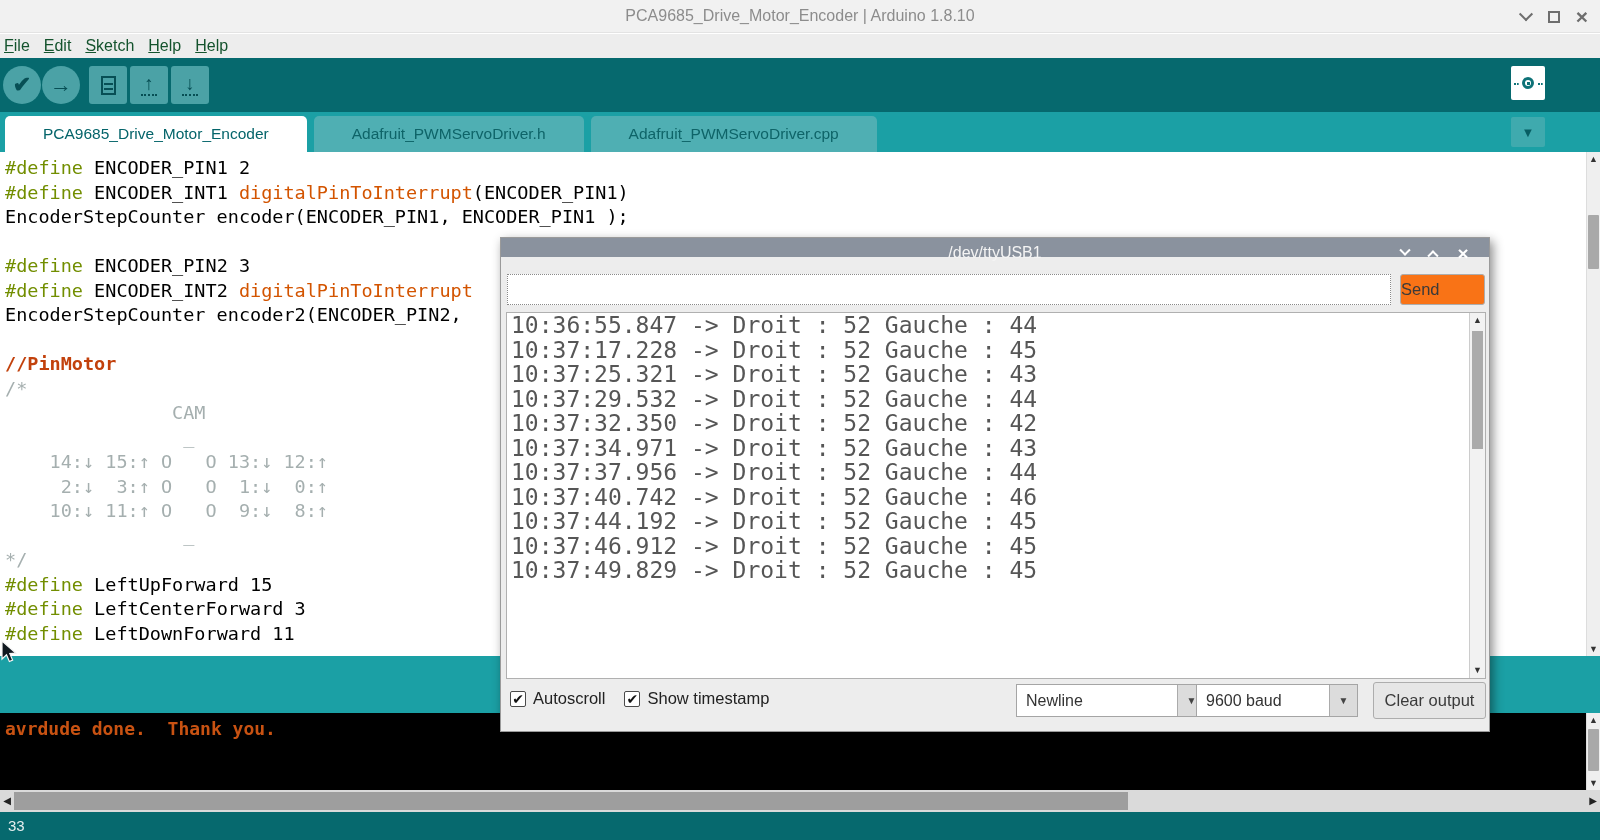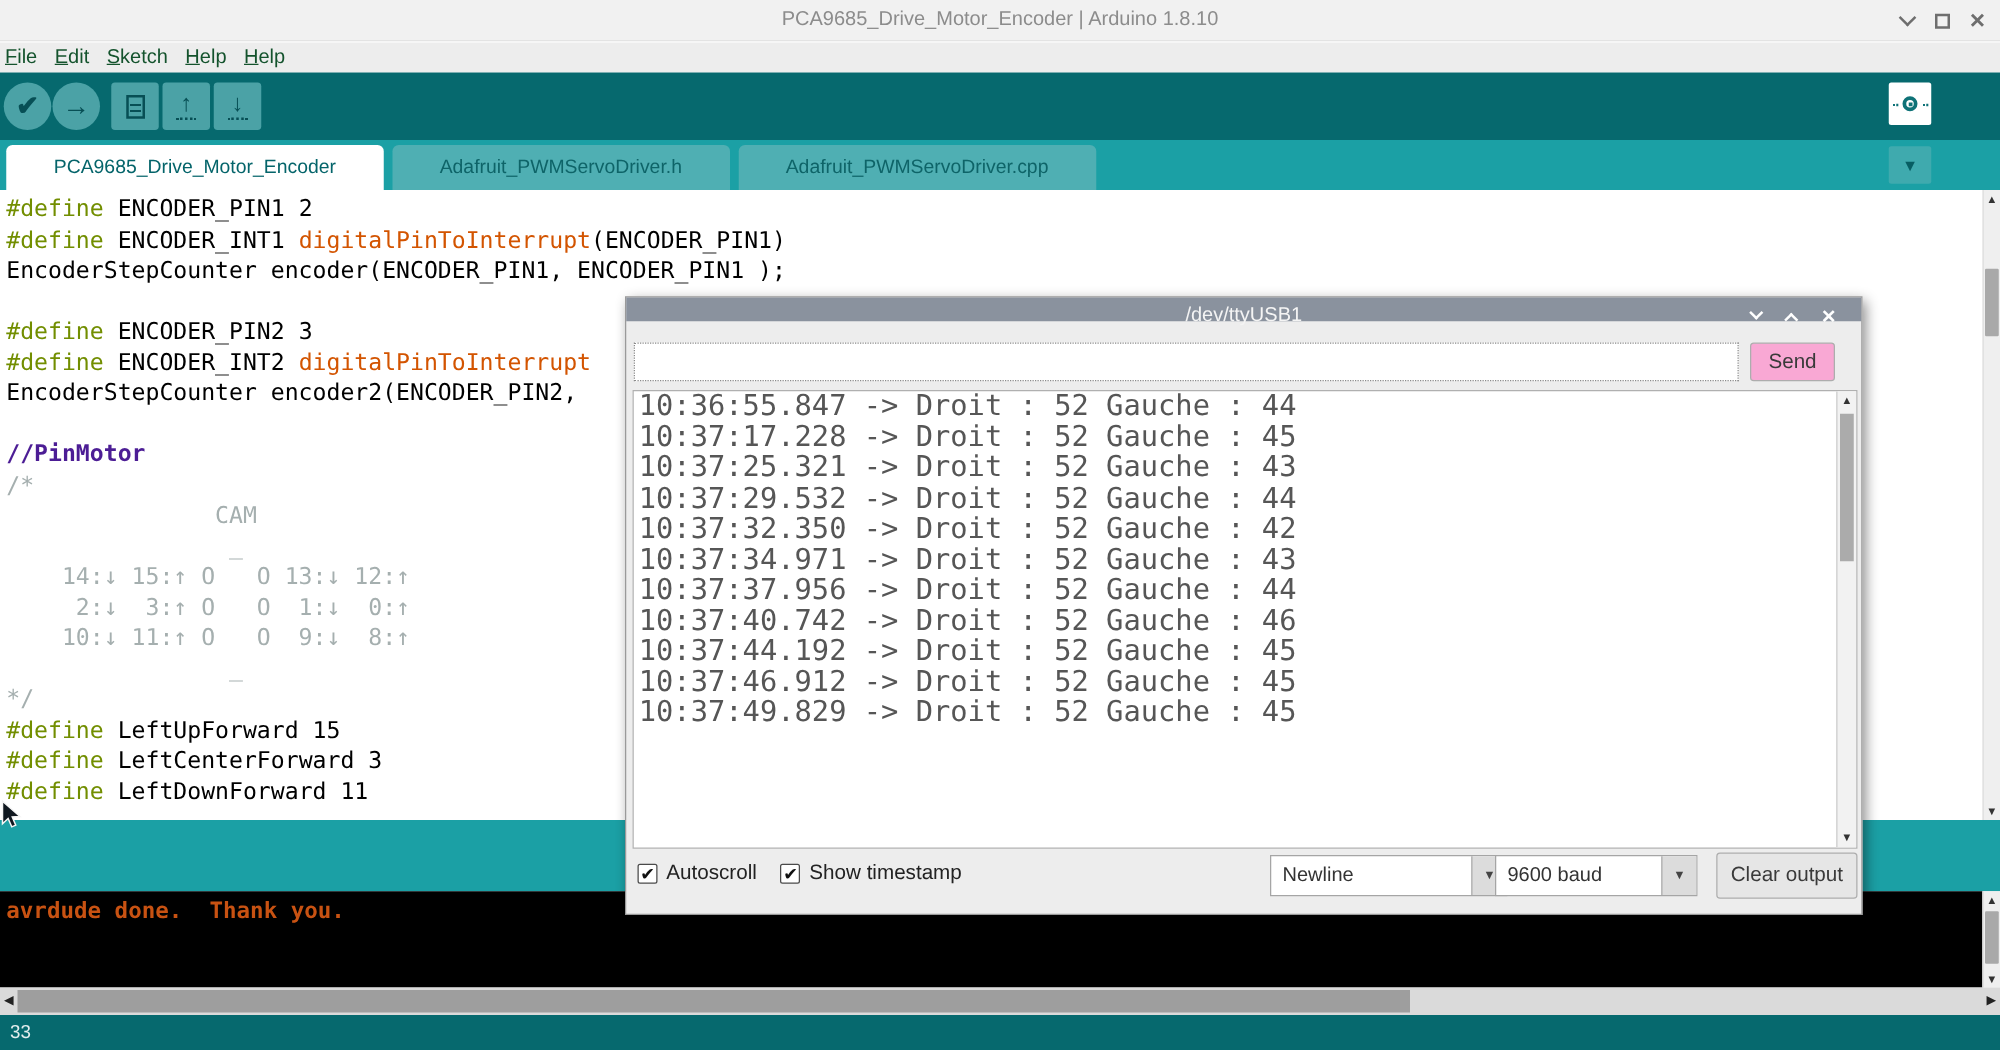--- a/index.html
+++ b/index.html
@@ -59,21 +59,21 @@
 
   
   .editor { position:absolute; left:0; top:152px; width:1586px; height:504px;
             background:#FFFFFF; overflow:hidden; padding:4px 0 0 5px; }
   .code-line { height:24.5px; line-height:24.5px; white-space:pre;
                font-family:"DejaVu Sans Mono", monospace; font-size:18.5px; color:#000; }
   .tok-p  { color:#000000; }
   .tok-kw { color:#728E00; }
   .tok-fn { color:#D35400; }
   .tok-c1 { color:#A5AFAF; }
-  .tok-c2 { color:#4c1d95; font-weight:bold; }
+  .tok-c2 { color:#c2410c; font-weight:bold; }
 
   
   .vscroll { position:absolute; width:14px; background:#EFEFEF; border-left:1px solid #DDD; }
   .vscroll .arr { position:absolute; left:0; width:13px; height:14px; text-align:center;
                   font-size:9px; color:#333; line-height:14px; }
   .vscroll .thumb { position:absolute; left:1px; width:11px; background:#A9A9A9; border-radius:1px; }
   .ed-scroll { right:0; top:152px; height:504px; }
   .con-scroll { right:0; top:713px; height:77px; }
   .hscroll { position:absolute; left:0; top:790px; width:1600px; height:22px; background:#DADADA; }
   .hscroll .arr { position:absolute; top:0; height:22px; width:14px; font-size:10px; color:#222;
@@ -100,23 +100,23 @@
   .sctl { position:absolute; top:0; height:30px; width:24px; display:flex; align-items:center;
           justify-content:center; }
   .schev { width:8px; height:8px; border-right:2.5px solid #fff; border-bottom:2.5px solid #fff; }
   .schev.down { transform:rotate(45deg) translate(-2px,-2px); }
   .schev.up { transform:rotate(-135deg) translate(-2px,-2px); }
   .sclose { font-size:19px; font-weight:bold; color:#fff; line-height:1; }
 
   .serial-input { position:absolute; left:6px; top:36px; width:884px; height:31px; background:#fff;
                   border:1px dotted #8A8A8A; font-size:16px; padding:0 6px;
                   font-family:"Liberation Sans", sans-serif; }
-  .send-btn { position:absolute; left:899px; top:36px; width:68px; height:31px; background:#f9a8d4;
+  .send-btn { position:absolute; left:899px; top:36px; width:85px; height:31px; background:#f97316;
               border:1px solid #ADADAD; border-radius:3px; display:flex; align-items:center;
-              justify-content:center; font-size:16.5px; color:#3A3A3A; }
+              justify-content:flex-start; font-size:16.5px; color:#3A3A3A; }
 
   .serial-output { position:absolute; left:5px; top:74px; width:980px; height:367px; background:#fff;
                    border:1px solid #B0B0B0; overflow:hidden; }
   .serial-line { height:24.5px; line-height:24.5px; white-space:pre; padding-left:4px;
                  font-family:"DejaVu Sans Mono", monospace; font-size:23px; color:#565656; }
   .so-scroll { position:absolute; right:0; top:0; width:16px; height:100%; background:#F2F2F2;
                border-left:1px solid #CCC; }
   .so-scroll .arr { position:absolute; left:0; width:15px; height:15px; text-align:center;
                     font-size:9px; color:#333; line-height:15px; }
   .so-scroll .thumb { position:absolute; left:2px; top:18px; width:11px; height:118px;

